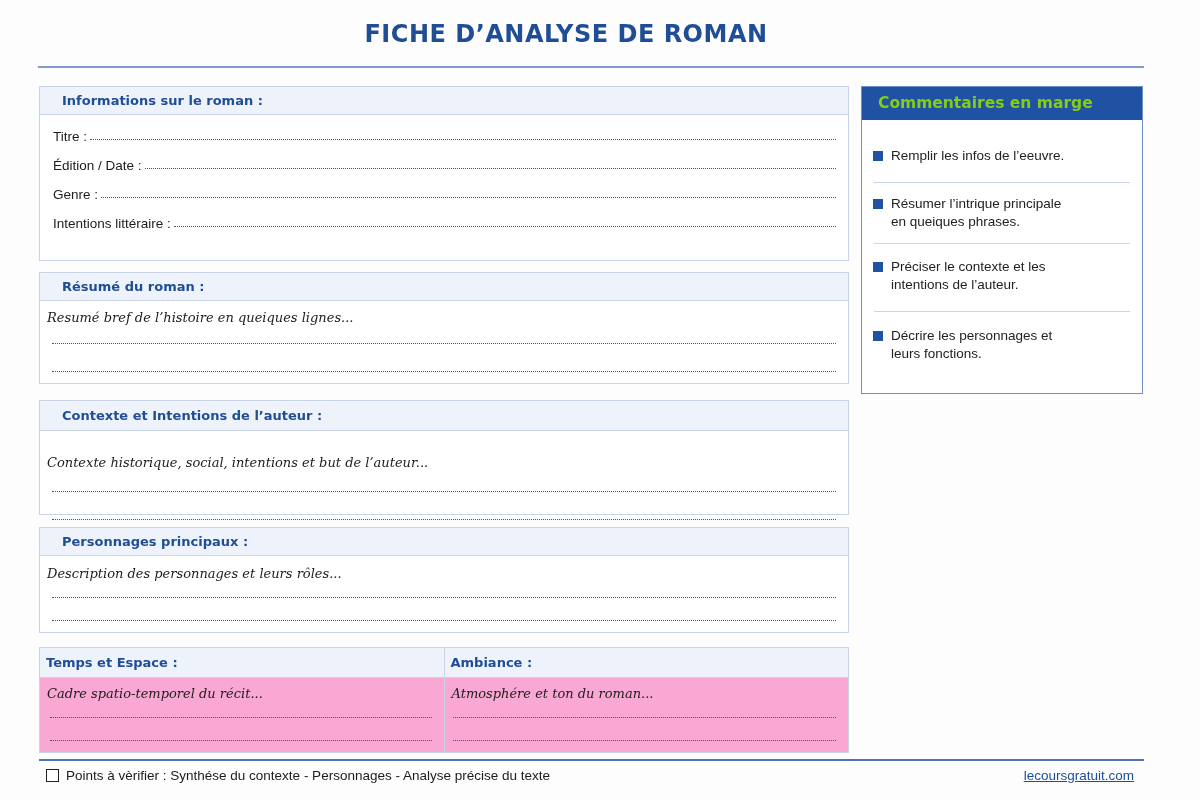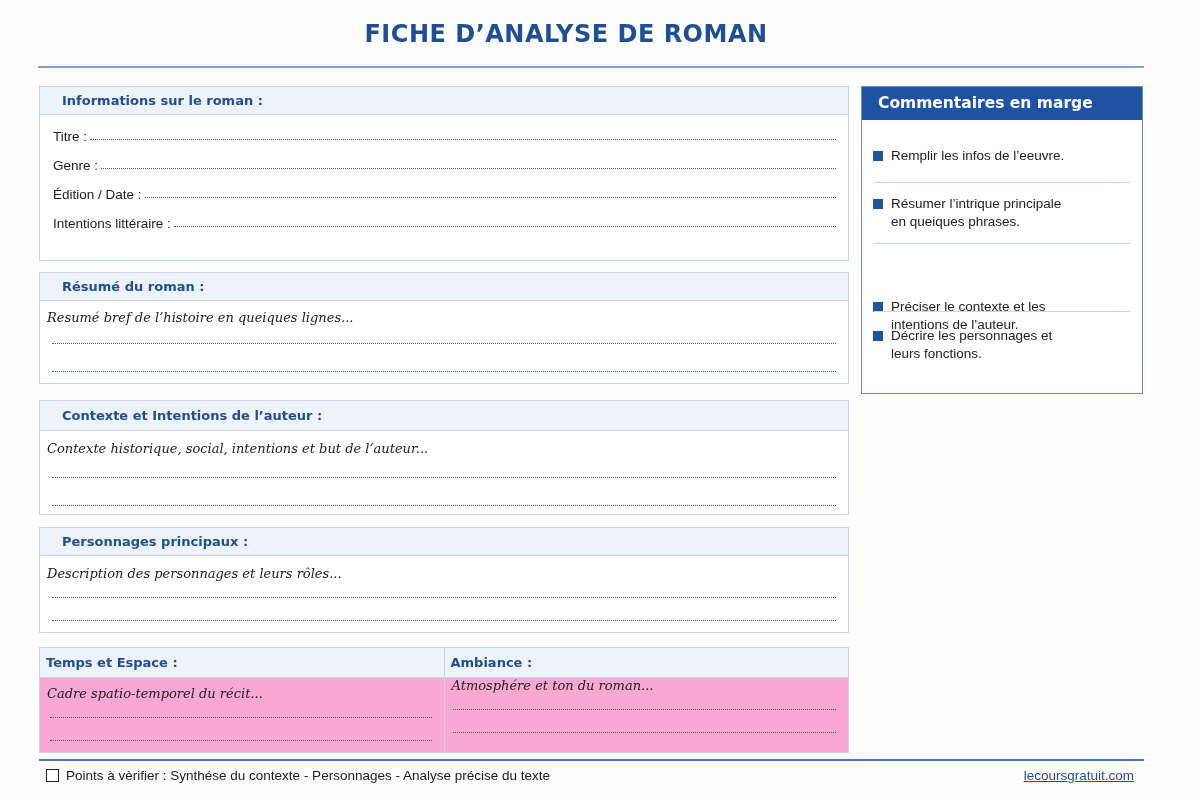--- a/index.html
+++ b/index.html
@@ -28,21 +28,21 @@
 
   .hint { font-family: "DejaVu Serif", serif; font-style: italic; font-size: 13px; padding: 9px 7px 0; }
   .line { height: 1px; border-bottom: 1px dotted #555; margin: 0 12px 0 12px; }
 
   .split { position: absolute; left: 39px; top: 647px; width: 810px; height: 106px; border: 1px solid #c9d4e8; display: flex; background: #f9a8d4; }
   .split .col { flex: 1; }
   .split .col + .col { border-left: 1px solid #c9d4e8; }
   .split .section-header { height: 30px; padding: 7px 6px; }
 
   .sidebar { position: absolute; left: 861px; top: 86px; width: 282px; height: 308px; border: 1px solid #6f8fc4; background: #fff; }
-  .sidebar-header { height: 33px; background: #1f52a3; color: #ffffff; font-family: "DejaVu Sans", sans-serif; font-weight: bold; font-size: 15.5px; padding: 7px 16px; }
+  .sidebar-header { height: 33px; background: #1f52a3; color: #84cc16; font-family: "DejaVu Sans", sans-serif; font-weight: bold; font-size: 15.5px; padding: 7px 16px; }
   .tip { position: relative; padding-left: 29px; font-size: 13.5px; line-height: 18px; color: #222; }
   .tip .sq { position: absolute; left: 11px; top: 4px; width: 10px; height: 10px; background: #1f52a3; }
   .tip-sep { position: absolute; left: 12px; width: 256px; height: 1px; background: #c9d4e8; }
 
   .footer-rule { position: absolute; left: 39px; top: 759px; width: 1105px; height: 2px; background: #4f74b8; }
   .footer-check { position: absolute; left: 46px; top: 768px; display: flex; align-items: center; font-size: 13.5px; }
   .checkbox { width: 13px; height: 13px; border: 1.5px solid #222; margin-right: 7px; background: #fff; }
   .footer-link { position: absolute; right: 66px; top: 768px; font-size: 13.5px; color: #1f4e96; text-decoration: underline; }
 </style>
 </head>
@@ -51,83 +51,83 @@
 <div class="page-title">FICHE D’ANALYSE DE ROMAN</div>
 <div class="title-rule"></div>
 
 <div class="section" style="top:86px;height:175px;">
   <div class="section-header">Informations sur le roman :</div>
   <div class="info-row">
     <span class="lbl">Titre :</span>
     <span class="dots"></span>
   </div>
   <div class="info-row">
-    <span class="lbl">Genre :</span>
+    <span class="lbl">Édition / Date :</span>
     <span class="dots"></span>
   </div>
   <div class="info-row">
-    <span class="lbl">Édition / Date :</span>
+    <span class="lbl">Genre :</span>
     <span class="dots"></span>
   </div>
   <div class="info-row">
     <span class="lbl">Intentions littéraire :</span>
     <span class="dots"></span>
   </div>
 </div>
 
 <div class="section" style="top:272px;height:112px;">
   <div class="section-header">Résumé du roman :</div>
   <div class="hint">Resumé bref de l’histoire en queiques lignes...</div>
   <div class="line" style="margin-top:18px;"></div>
   <div class="line" style="margin-top:27px;"></div>
 </div>
 
 <div class="section" style="top:400px;height:115px;">
   <div class="section-header" style="height:30px;padding-top:7px;">Contexte et Intentions de l’auteur :</div>
-  <div class="hint" style="padding-top:10px;">Contexte historique, social, intentions et but de l’auteur...</div>
+  <div class="hint" style="padding-top:24px;">Contexte historique, social, intentions et but de l’auteur...</div>
   <div class="line" style="margin-top:21px;"></div>
   <div class="line" style="margin-top:27px;"></div>
 </div>
 
 <div class="section" style="top:527px;height:106px;">
   <div class="section-header">Personnages principaux :</div>
   <div class="hint" style="padding-top:10px;">Description des personnages et leurs rôles...</div>
   <div class="line" style="margin-top:16px;"></div>
   <div class="line" style="margin-top:22px;"></div>
 </div>
 
 <div class="split">
   <div class="col">
     <div class="section-header">Temps et Espace :</div>
     <div class="hint" style="padding-top:8px;">Cadre spatio-temporel du récit...</div>
     <div class="line" style="margin:16px 12px 0 10px;"></div>
     <div class="line" style="margin:22px 12px 0 10px;"></div>
   </div>
   <div class="col">
     <div class="section-header">Ambiance :</div>
-    <div class="hint" style="padding-top:0;">Atmosphére et ton du roman...</div>
+    <div class="hint" style="padding-top:8px;">Atmosphére et ton du roman...</div>
     <div class="line" style="margin:16px 12px 0 8px;"></div>
     <div class="line" style="margin:22px 12px 0 8px;"></div>
   </div>
 </div>
 
 <div class="sidebar">
   <div class="sidebar-header">Commentaires en marge</div>
   <div class="tip" style="position:absolute;top:60px;">
     <span class="sq"></span>
     <div>Remplir les infos de l’eeuvre.</div>
   </div>
   <div class="tip-sep" style="top:95px;"></div>
   <div class="tip" style="position:absolute;top:108px;">
     <span class="sq"></span>
     <div>Résumer l’intrique principale</div>
     <div>en queiques phrases.</div>
   </div>
   <div class="tip-sep" style="top:156px;"></div>
-  <div class="tip" style="position:absolute;top:171px;margin-top:40px;">
+  <div class="tip" style="position:absolute;top:171px;">
     <span class="sq"></span>
     <div>Préciser le contexte et les</div>
     <div>intentions de l’auteur.</div>
   </div>
   <div class="tip-sep" style="top:224px;"></div>
   <div class="tip" style="position:absolute;top:240px;">
     <span class="sq"></span>
     <div>Décrire les personnages et</div>
     <div>leurs fonctions.</div>
   </div>

